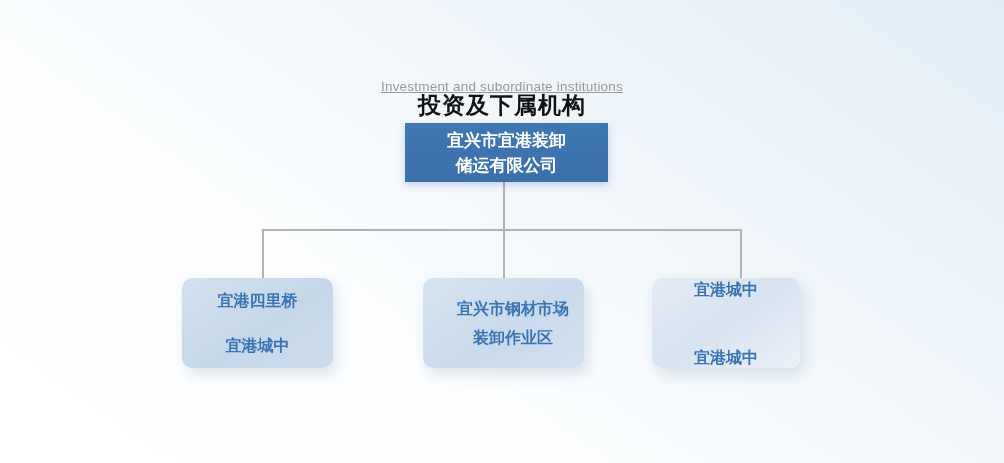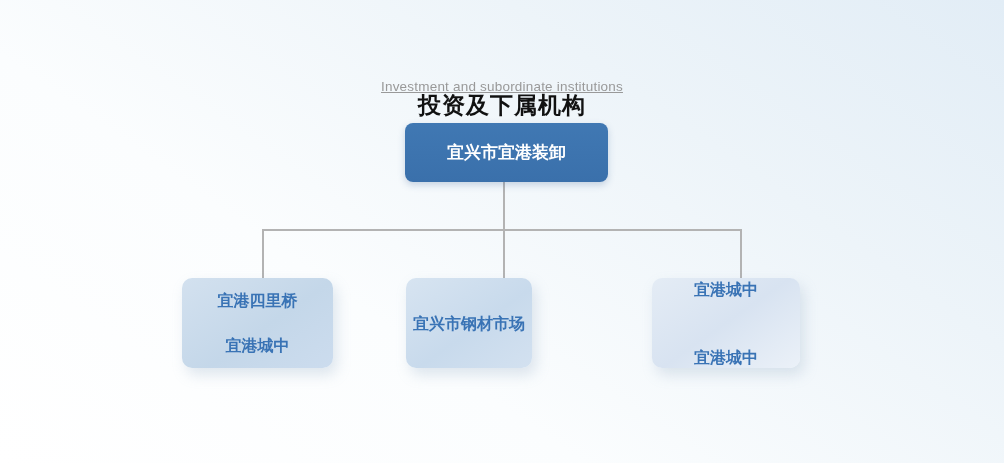--- a/index.html
+++ b/index.html
@@ -47,21 +47,21 @@
     justify-content: center;
     text-align: center;
     font-weight: bold;
   }
   .root-node {
     left: 405px;
     top: 123px;
     width: 203px;
     height: 59px;
     background: linear-gradient(180deg, #4078b3 0%, #3a70ab 100%);
-    border-radius: 8px;
+    border-radius: 0;
     color: #ffffff;
     font-size: 17px;
     line-height: 25px;
     box-shadow: 0 3px 7px rgba(60, 100, 150, 0.25);
   }
   .child-node {
     top: 278px;
     height: 90px;
     border-radius: 10px;
     color: #3973b5;
@@ -69,23 +69,24 @@
     line-height: 29px;
     box-shadow: 4px 7px 14px rgba(145, 170, 195, 0.28);
   }
   .child-1 {
     left: 182px;
     width: 151px;
     background: linear-gradient(145deg, #d3e1ef 0%, #c4d7e9 55%, #ccdcee 100%);
     gap: 16px;
   }
   .child-2 {
-    left: 406px;
-    width: 126px;
+    left: 423px;
+    width: 142px;
     background: linear-gradient(145deg, #d7e4f1 0%, #c8daec 55%, #d3e1f0 100%);
+    padding-left: 19px;
   }
   .child-3 {
     left: 652px;
     width: 148px;
     background: linear-gradient(145deg, #e4ecf5 0%, #d8e3f1 50%, #ebf1f8 100%);
     gap: 39px;
   }
   .connector {
     position: absolute;
     background: #b3b3b3;
@@ -105,29 +106,31 @@
   <div class="subtitle">Investment and subordinate institutions</div>
 
   <div class="connector conn-stem"></div>
   <div class="connector conn-horizontal"></div>
   <div class="connector conn-drop-left"></div>
   <div class="connector conn-drop-mid"></div>
   <div class="connector conn-drop-right"></div>
 
   <div class="node root-node">
     <span>宜兴市宜港装卸</span>
+    <span>储运有限公司</span>
   </div>
 
   <div class="node child-node child-1">
     <span>宜港四里桥</span>
     <span>宜港城中</span>
   </div>
 
   <div class="node child-node child-2">
     <span>宜兴市钢材市场</span>
+    <span>装卸作业区</span>
   </div>
 
   <div class="node child-node child-3">
     <span>宜港城中</span>
     <span>宜港城中</span>
   </div>
 
 </div>
 
 </body></html>

